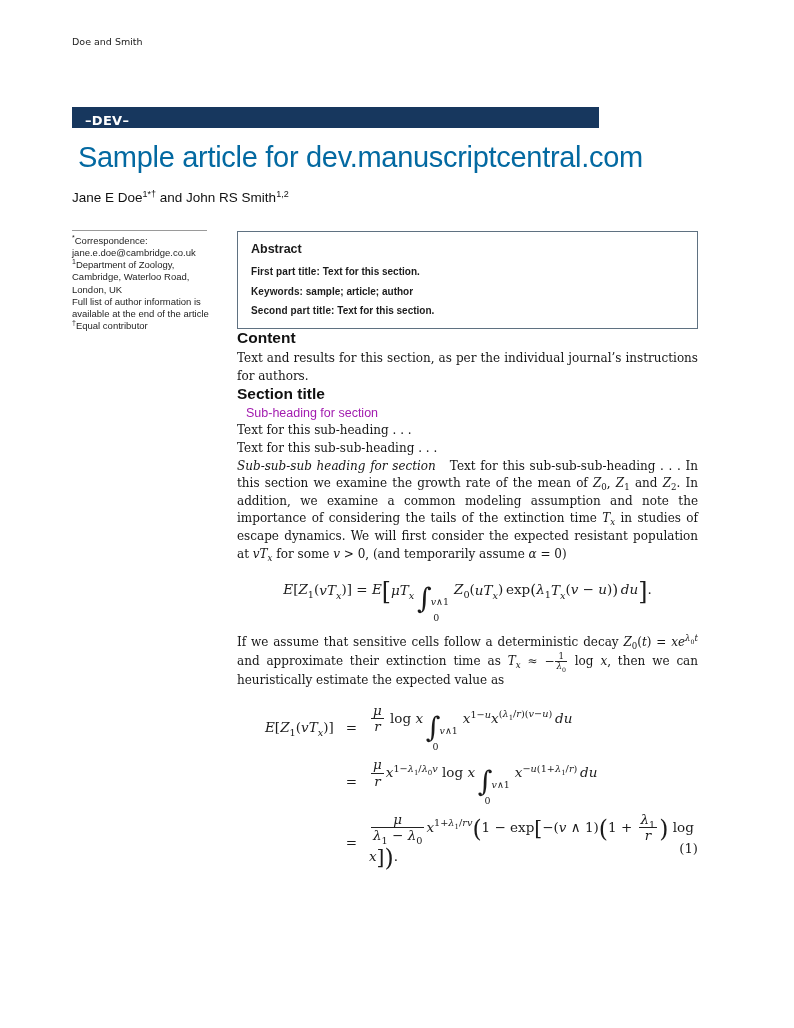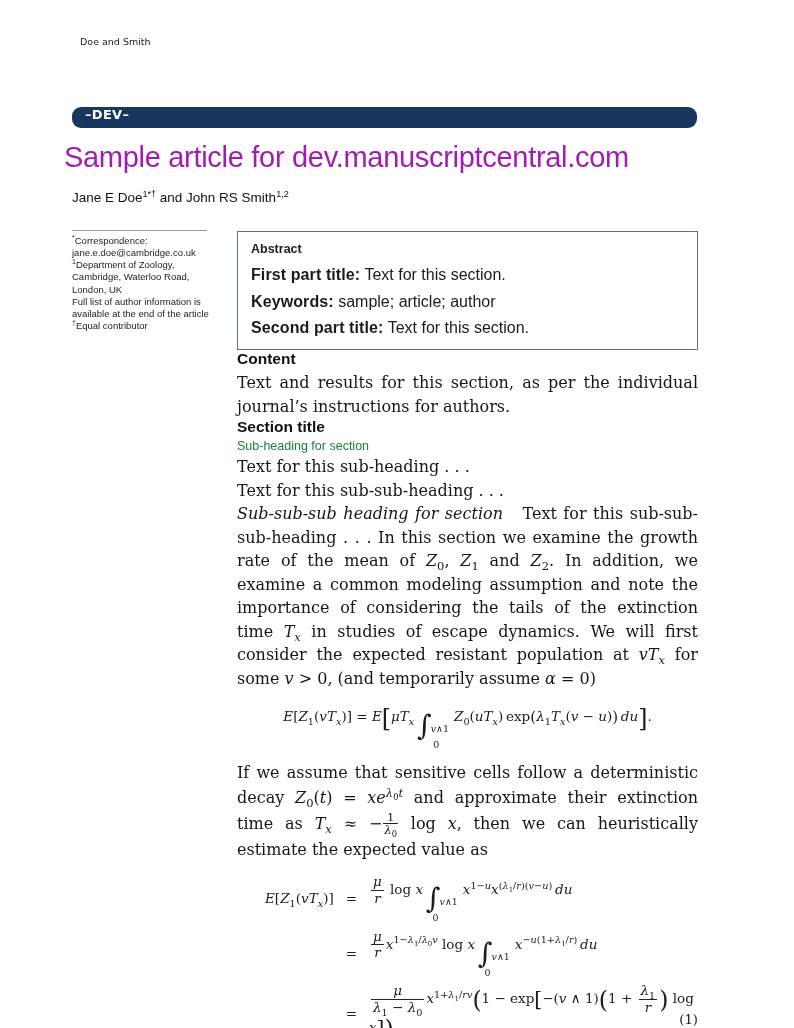--- a/index.html
+++ b/index.html
@@ -4,39 +4,39 @@
 <style>
   html,body { margin:0; padding:0; }
   body {
     width:794px; height:1028px; background:#ffffff; color:#1b1b1b;
     font-family:"DejaVu Serif", serif; overflow:hidden; position:relative;
   }
   .page { position:absolute; inset:0; }
 
   
   .running-head {
-    position:absolute; left:80px; top:36px;
+    position:absolute; left:72px; top:36px;
     font-family:"DejaVu Sans", sans-serif; font-size:9.5px; color:#222;
   }
 
   
   .banner {
-    position:absolute; left:72px; top:107px; width:625px; height:21px;
-    display:flex; align-items:flex-start;border-radius:9px;
+    position:absolute; left:72px; top:107px; width:527px; height:21px;
+    display:flex; align-items:flex-end;
   }
   .banner span {
     font-family:"DejaVu Sans", sans-serif; font-weight:bold; font-size:13px;
     color:#fff; padding-left:13px; letter-spacing:0.3px;
   }
 
   
   .title {
-    position:absolute; left:64px; top:141px; margin:0; width:680px;
+    position:absolute; left:78px; top:141px; margin:0; width:680px;
     font-family:"Liberation Sans", "DejaVu Sans", sans-serif;
-    font-weight:500; font-size:29px; letter-spacing:-0.3px; color:#a21caf;
+    font-weight:500; font-size:29px; letter-spacing:-0.3px; color:#0369a1;
   }
   .authors {
     position:absolute; left:72px; top:190px;
     font-family:"Liberation Sans", "DejaVu Sans", sans-serif; font-size:13.5px; color:#111;
   }
   .authors sup { font-size:9px; }
 
   
   .columns { position:absolute; left:72px; top:228px; width:626px; }
   .sidecol { position:absolute; left:0; top:2px; width:138px; }
@@ -48,37 +48,37 @@
   .sidecol sup { font-size:7px; }
 
   .maincol { position:absolute; left:165px; top:0; width:461px; }
 
   
   .abstract-box {
     border:1.5px solid #5f7181; padding:8px 13px 10px 13px; margin-top:3px;
     font-family:"Liberation Sans", "DejaVu Sans", sans-serif;
   }
   .abstract-heading { font-weight:bold; font-size:12.5px; margin:2px 0 10px 0; }
-  .abstract-box p { margin:0 0 8.5px 0; font-size:16px; }
+  .abstract-box p { margin:0 0 8.5px 0; font-size:10px;font-weight:bold; }
   .abstract-box p:last-child { margin-bottom:2px; }
   .abstract-box b { letter-spacing:0.1px; }
 
   
   h2.sec {
     font-family:"Liberation Sans", "DejaVu Sans", sans-serif;
     font-size:15.5px; font-weight:bold; color:#111; margin:0 0 3px 0;
   }
   h3.subsec {
     font-family:"Liberation Sans", "DejaVu Sans", sans-serif;
-    font-size:12.5px; font-weight:normal; color:#15803d; margin:0 0 2px 0;
+    font-size:12.5px; font-weight:normal; color:#a21caf; margin:0 0 2px 9px;
   }
   h4.subsubsec {
     font-size:13px; font-weight:normal; font-style:italic; color:#111; margin:0 0 2px 0;
   }
-  p.body { margin:0; font-size:16px; line-height:1.47; color:#161616; }
+  p.body { margin:0; font-size:12px; line-height:1.47; color:#161616; }
   p.just { text-align:justify; }
   .sp-content { margin-top:34px; }
   .sp-section { margin-top:21px; }
   .sp-sub { margin-top:24px; }
   .sp-par { margin-top:23px; line-height:1.62; }
 
   sub, sup { font-size:0.72em; line-height:0; }
 
   
   .eqline { margin:14px 0 10px 0; text-align:center; font-size:13.5px; }

